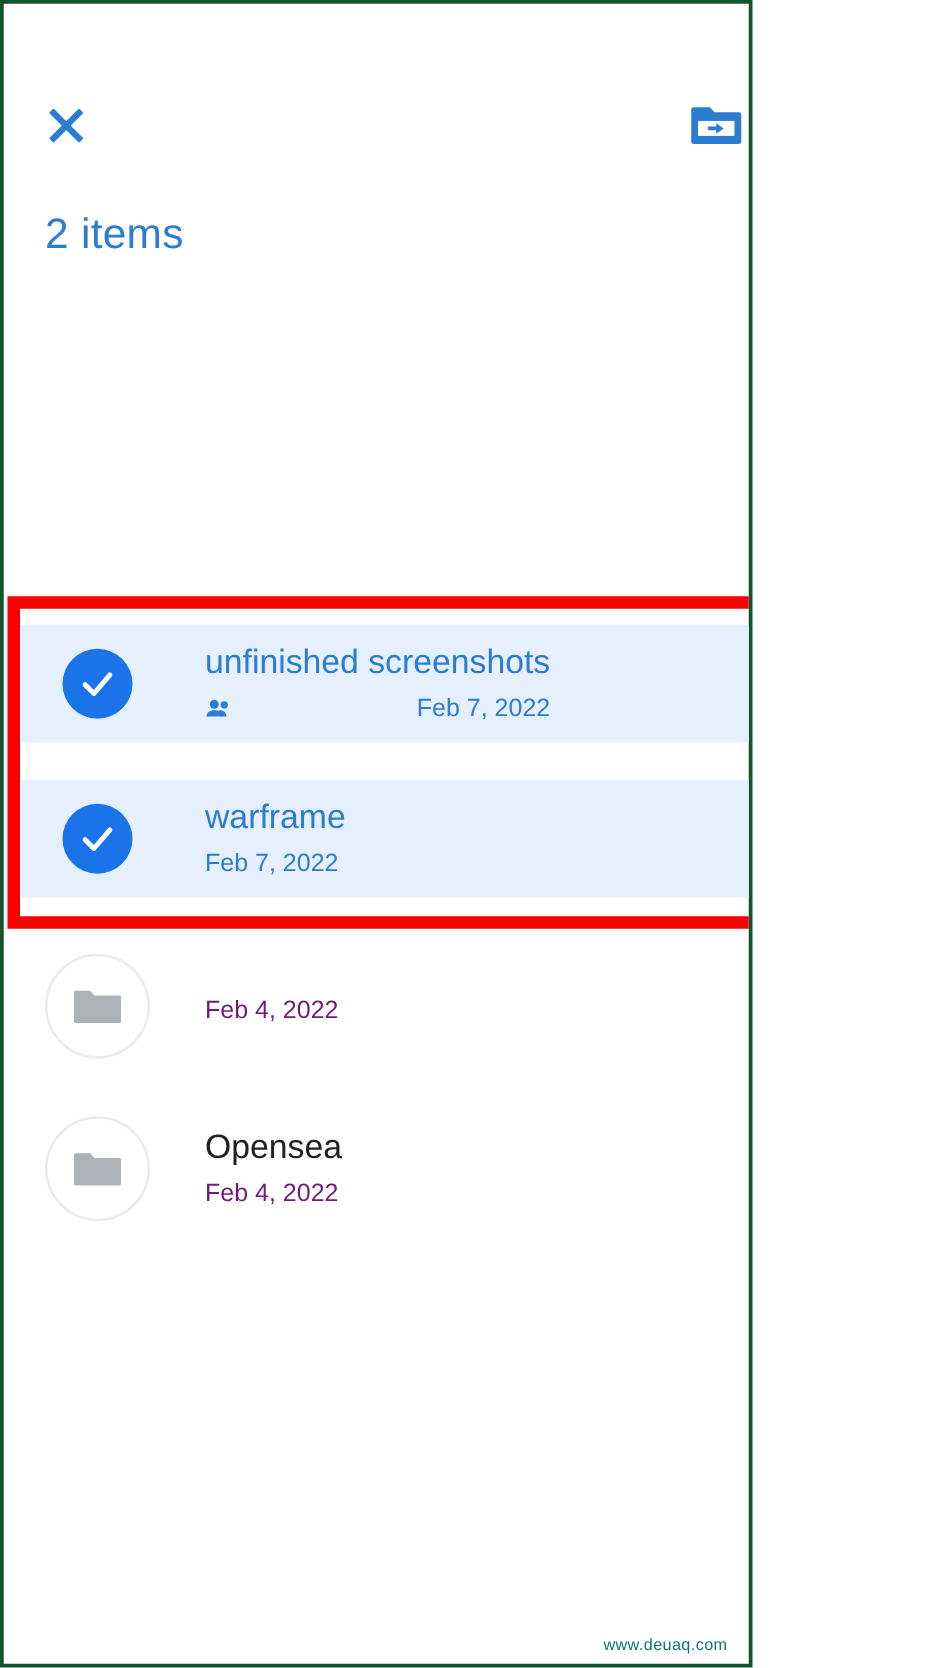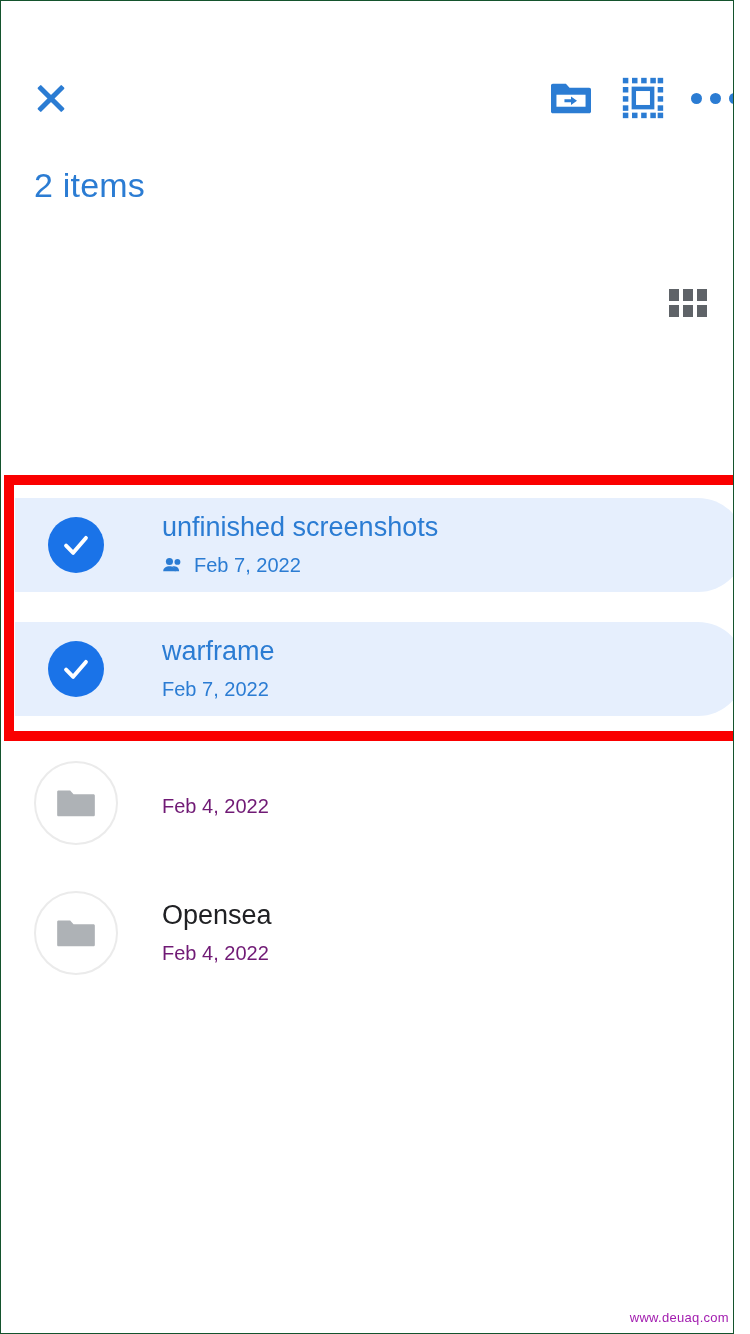--- a/index.html
+++ b/index.html
@@ -8,24 +8,24 @@
     background: #ffffff;
   }
   body {
     width: 750px;
     height: 1334px;
     font-family: "Liberation Sans", sans-serif;
     overflow: hidden;
   }
   .phone-frame {
     position: relative;
-    width: 734px;
+    width: 602px;
     height: 1334px;
     box-sizing: border-box;
-    border: 1px solid #14532d;
+    border: 3px solid #14532d;
     background: #ffffff;
     overflow: hidden;
     text-decoration: underline;
   }
 
   
   .appbar {
     position: absolute;
     top: 62px;
     left: 0;
@@ -207,36 +207,36 @@
   }
   .row-sub {
     font-size: 20px;
     line-height: 30px;
     color: #701a75;
     margin-top: 6px;
     display: flex;
     align-items: center;
   }
   .row.selected .row-title { color: #2b7cd3; }
-  .row.selected .row-sub   { color: #2b7cd3; }
+  .row.selected .row-sub   { color: #2b7cd3; justify-content: space-between; }
   .shared-icon {
     margin-right: 10px;
     display: inline-flex;
     align-items: center;
   }
   .row-gap { height: 30px; }
   .row-gap-lg { height: 22px; }
 
   
   .watermark {
     position: absolute;
-    right: 4px;
+    right: 17px;
     bottom: 8px;
     font-size: 13px;
-    color: #a21caf;
+    color: #0f766e;
     font-family: "Liberation Sans", sans-serif;
     letter-spacing: 0.3px;
   }
 </style>
 </head>
 <body>
 
 <div class="phone-frame">
 
   <div class="appbar">

